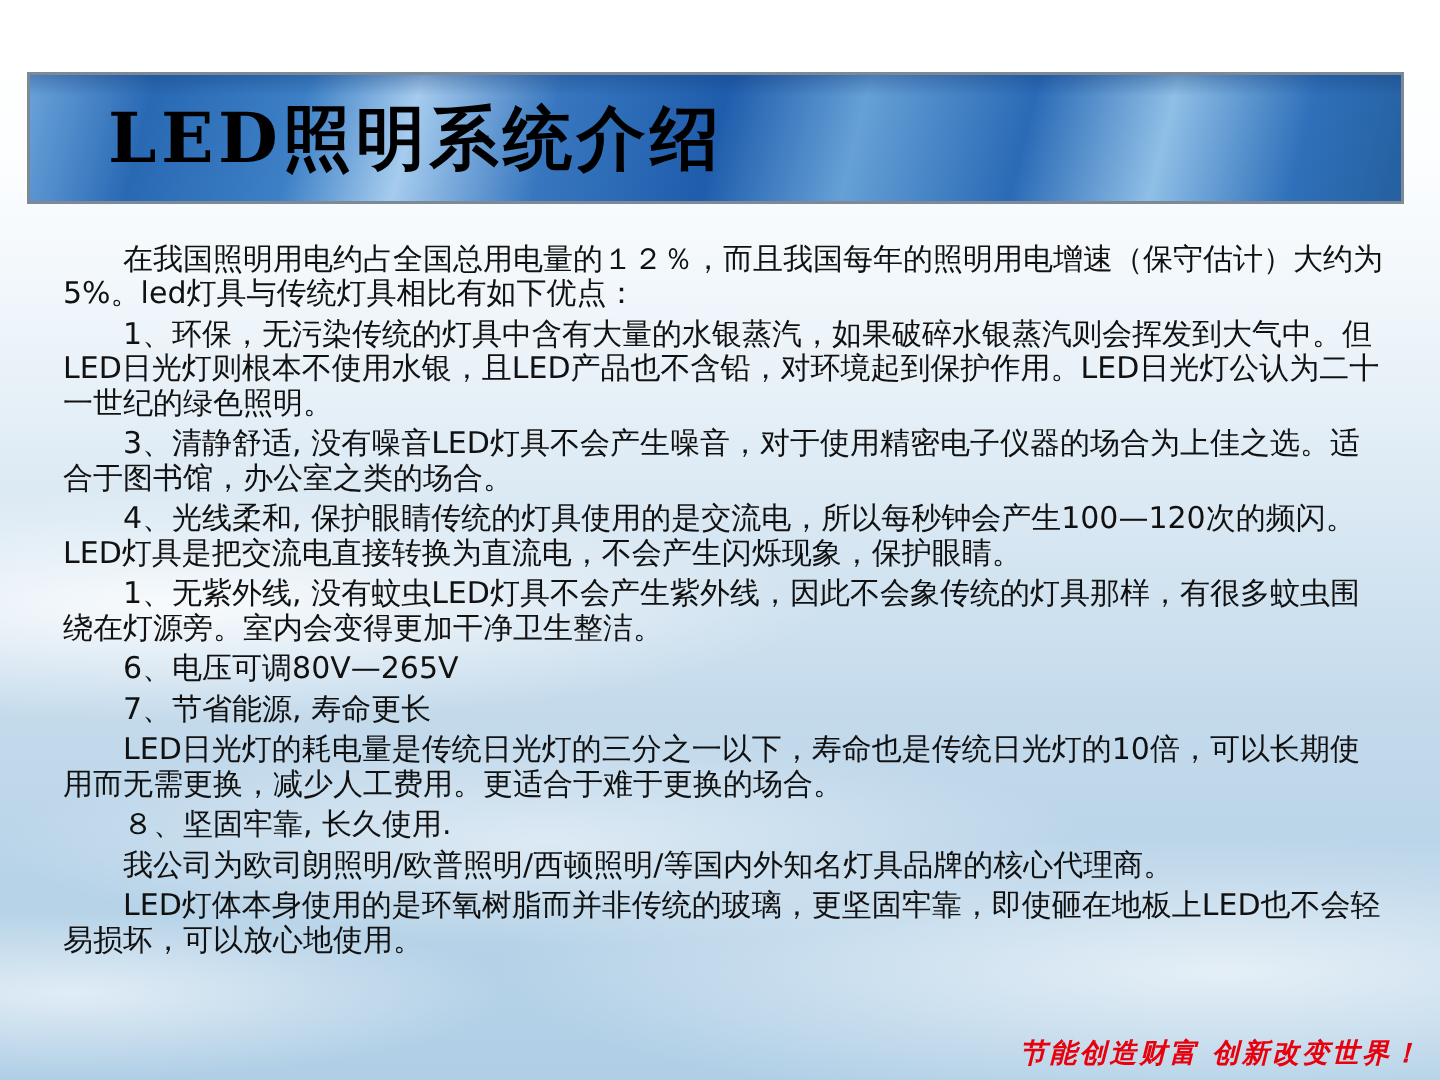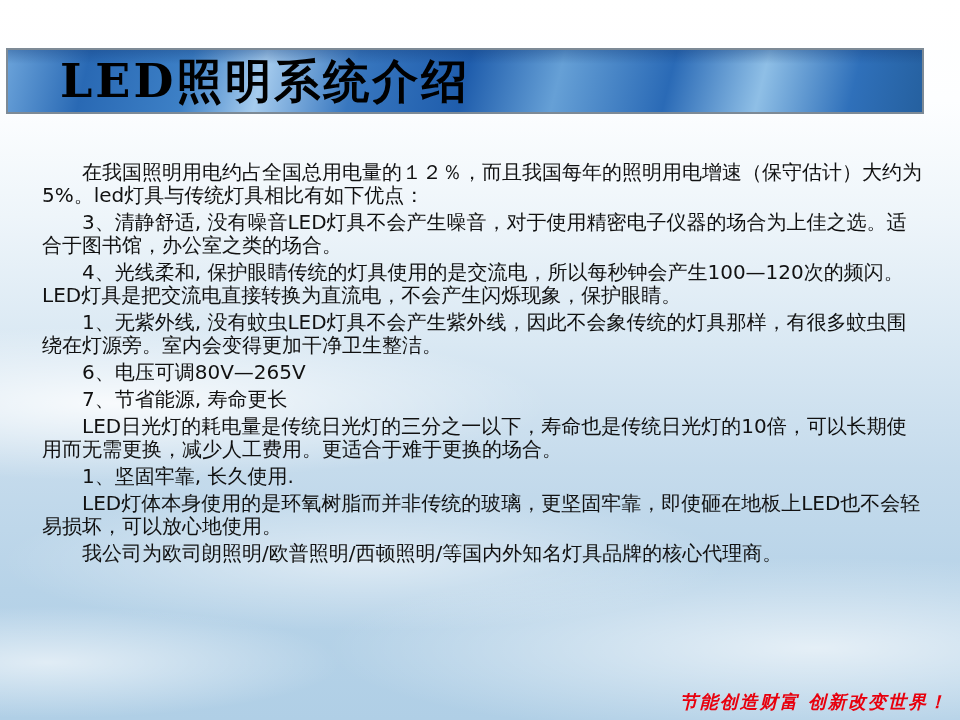--- a/index.html
+++ b/index.html
@@ -19,24 +19,24 @@
     
     background:
       radial-gradient(ellipse 620px 110px at 12% 56%, rgba(255,255,255,0.85), rgba(255,255,255,0) 70%),
       radial-gradient(ellipse 700px 130px at 85% 90%, rgba(255,255,255,0.65), rgba(255,255,255,0) 70%),
       radial-gradient(ellipse 520px 100px at 38% 78%, rgba(255,255,255,0.5), rgba(255,255,255,0) 70%),
       radial-gradient(ellipse 420px 80px at 5% 92%, rgba(255,255,255,0.6), rgba(255,255,255,0) 70%),
       linear-gradient(180deg, #ffffff 0%, #fdfeff 14%, #eef5fa 30%, #d9e8f3 48%, #c5dbec 65%, #b7d3e8 82%, #b0cfe6 100%);
   }
   .title-banner {
     position: absolute;
-    left: 6px;
+    left: 18px;
     top: 48px;
     width: 918px;
-    height: 66px;
+    height: 88px;
     border: 2px solid #7d8a96;
     
     background:
       linear-gradient(104deg,
         #6ba3da 0%, #2969b4 9%, #3d80c6 20%, #a6ccee 28%,
         #3877bf 38%, #1f5dac 50%, #66a0d6 60%, #2a6ab6 72%,
         #8fbfe6 82%, #2f70ba 92%, #25609f 100%);
     display: flex;
     align-items: center;
     box-sizing: border-box;
@@ -90,26 +90,27 @@
 <body>
 
 <div class="slide">
 
   <div class="title-banner">
     <span class="slide-title">LED照明系统介绍</span>
   </div>
 
   <div class="body-text">
     <p>在我国照明用电约占全国总用电量的１２％，而且我国每年的照明用电增速（保守估计）大约为5%。led灯具与传统灯具相比有如下优点：</p>
+    <p>1、环保，无污染传统的灯具中含有大量的水银蒸汽，如果破碎水银蒸汽则会挥发到大气中。但LED日光灯则根本不使用水银，且LED产品也不含铅，对环境起到保护作用。LED日光灯公认为二十一世纪的绿色照明。</p>
     <p>3、清静舒适, 没有噪音LED灯具不会产生噪音，对于使用精密电子仪器的场合为上佳之选。适合于图书馆，办公室之类的场合。</p>
     <p>4、光线柔和, 保护眼睛传统的灯具使用的是交流电，所以每秒钟会产生100—120次的频闪。LED灯具是把交流电直接转换为直流电，不会产生闪烁现象，保护眼睛。</p>
     <p>1、无紫外线, 没有蚊虫LED灯具不会产生紫外线，因此不会象传统的灯具那样，有很多蚊虫围绕在灯源旁。室内会变得更加干净卫生整洁。</p>
     <p>6、电压可调80V—265V</p>
     <p>7、节省能源, 寿命更长</p>
     <p>LED日光灯的耗电量是传统日光灯的三分之一以下，寿命也是传统日光灯的10倍，可以长期使用而无需更换，减少人工费用。更适合于难于更换的场合。</p>
-    <p>1、坚固牢靠, 长久使用.</p>
+    <p>８、坚固牢靠, 长久使用.</p>
+    <p>我公司为欧司朗照明/欧普照明/西顿照明/等国内外知名灯具品牌的核心代理商。</p>
     <p>LED灯体本身使用的是环氧树脂而并非传统的玻璃，更坚固牢靠，即使砸在地板上LED也不会轻易损坏，可以放心地使用。</p>
-    <p>我公司为欧司朗照明/欧普照明/西顿照明/等国内外知名灯具品牌的核心代理商。</p>
   </div>
 
   <div class="slogan">节能创造财富 创新改变世界！</div>
 
 </div>
 
 </body></html>

